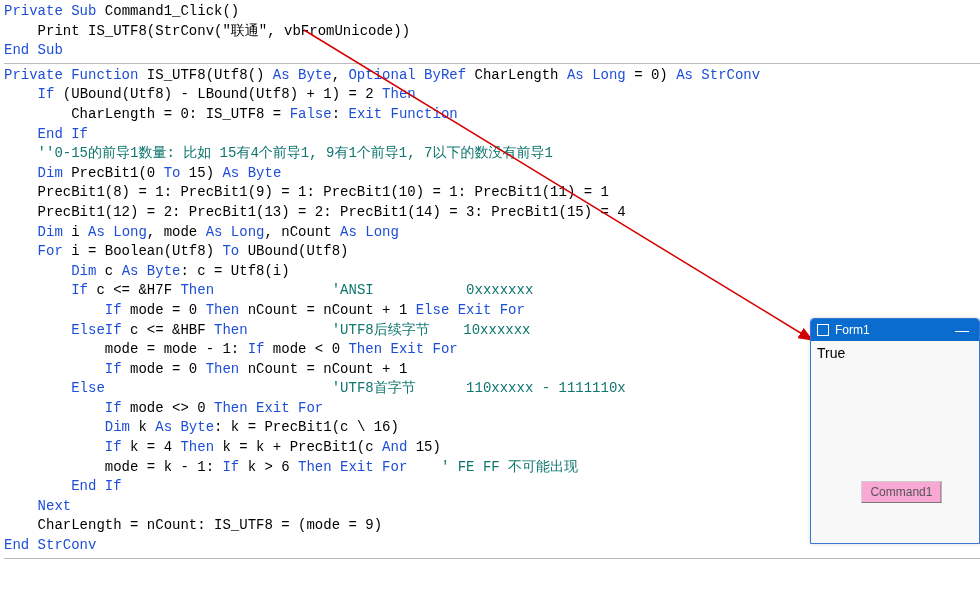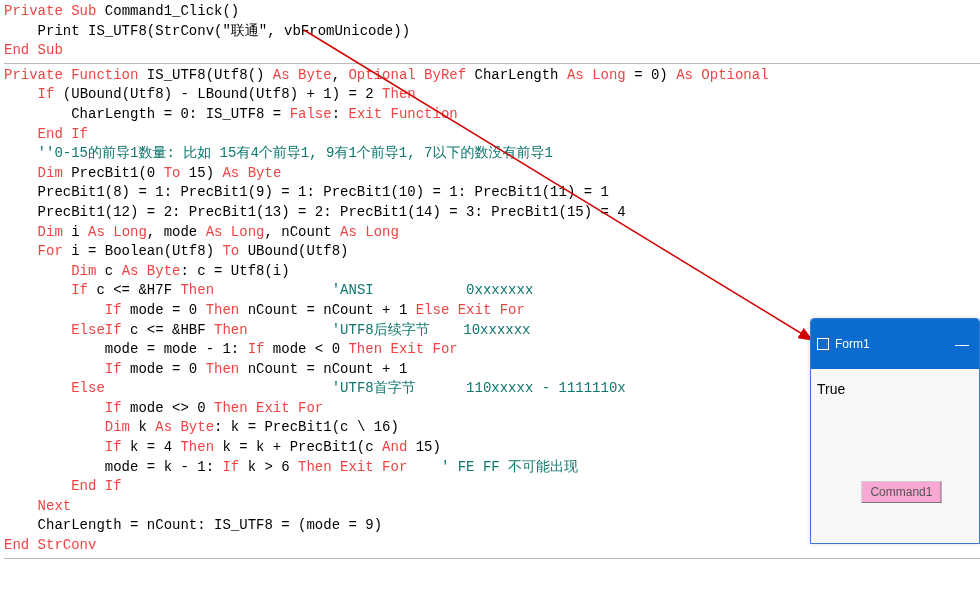--- a/index.html
+++ b/index.html
@@ -12,21 +12,21 @@
     position: relative;
     width: 980px;
     height: 600px;
     overflow: hidden;
   }
   .code {
     white-space: pre;
     line-height: 1.4;
     padding: 2px 0 0 4px;
   }
-  .kw { color: #ef4444; }
+  .kw { color: #1d4ed8; }
   .cm { color: #0f766e; }
   .sep {
     border: none;
     border-top: 1px solid #bbb;
     margin: 2px 0;
   }
   .arrow {
     position: absolute;
     top: 0;
     left: 0;
@@ -44,41 +44,41 @@
     box-shadow: 0 0 4px rgba(0,0,0,0.15);
     font-family: "Segoe UI", Tahoma, sans-serif;
   }
   .titlebar {
     height: 22px;
     background: #0a6cce;
     color: #fff;
     display: flex;
     align-items: center;
     font-size: 12px;
-    padding: 14px 6px;
+    padding: 0 6px;
     border-radius: 3px 3px 0 0;
   }
   .titlebar .icon {
     display: inline-block;
     width: 10px;
     height: 10px;
     border: 1px solid #fff;
     margin-right: 6px;
   }
   .titlebar .minbtn {
     margin-left: auto;
     border: none;
     background: none;
     color: #fff;
     font-size: 14px;
     line-height: 1;
     padding: 0 4px;
   }
   .form-body {
-    padding: 12px 6px;
+    padding: 4px 6px;
     font-family: "Segoe UI", Tahoma, sans-serif;
     font-size: 14px;
     color: #000;
   }
   .cmdbtn {
     position: absolute;
     bottom: 40px;
     left: 50%;
     transform: translateX(-42%);
     width: 80px;
@@ -89,21 +89,21 @@
     font-size: 12px;
     color: #555;
     cursor: pointer;
   }
 </style>
 </head>
 <body>
 
 <div class="code"><span><span class="kw">Private Sub</span><span> Command1_Click()</span></span>
 <span><span>    Print IS_UTF8(StrConv("联通", vbFromUnicode))</span></span>
-<span><span class="kw">End Sub</span></span><hr class="sep"><span><span class="kw">Private Function</span><span> IS_UTF8(Utf8() </span><span class="kw">As Byte</span><span>, </span><span class="kw">Optional ByRef</span><span> CharLength </span><span class="kw">As Long</span><span> = 0) </span><span class="kw">As Optional</span></span>
+<span><span class="kw">End Sub</span></span><hr class="sep"><span><span class="kw">Private Function</span><span> IS_UTF8(Utf8() </span><span class="kw">As Byte</span><span>, </span><span class="kw">Optional ByRef</span><span> CharLength </span><span class="kw">As Long</span><span> = 0) </span><span class="kw">As StrConv</span></span>
 <span><span class="kw">    If</span><span> (UBound(Utf8) - LBound(Utf8) + 1) = 2 </span><span class="kw">Then</span></span>
 <span><span>        CharLength = 0: IS_UTF8 = </span><span class="kw">False</span><span>: </span><span class="kw">Exit Function</span></span>
 <span><span class="kw">    End If</span></span>
 <span><span class="cm">    ''0-15的前导1数量: 比如 15有4个前导1, 9有1个前导1, 7以下的数没有前导1</span></span>
 <span><span class="kw">    Dim</span><span> PrecBit1(0 </span><span class="kw">To</span><span> 15) </span><span class="kw">As Byte</span></span>
 <span><span>    PrecBit1(8) = 1: PrecBit1(9) = 1: PrecBit1(10) = 1: PrecBit1(11) = 1</span></span>
 <span><span>    PrecBit1(12) = 2: PrecBit1(13) = 2: PrecBit1(14) = 3: PrecBit1(15) = 4</span></span>
 <span><span class="kw">    Dim</span><span> i </span><span class="kw">As Long</span><span>, mode </span><span class="kw">As Long</span><span>, nCount </span><span class="kw">As Long</span></span>
 <span><span class="kw">    For</span><span> i = Boolean(Utf8) </span><span class="kw">To</span><span> UBound(Utf8)</span></span>
 <span><span class="kw">        Dim</span><span> c </span><span class="kw">As Byte</span><span>: c = Utf8(i)</span></span>

